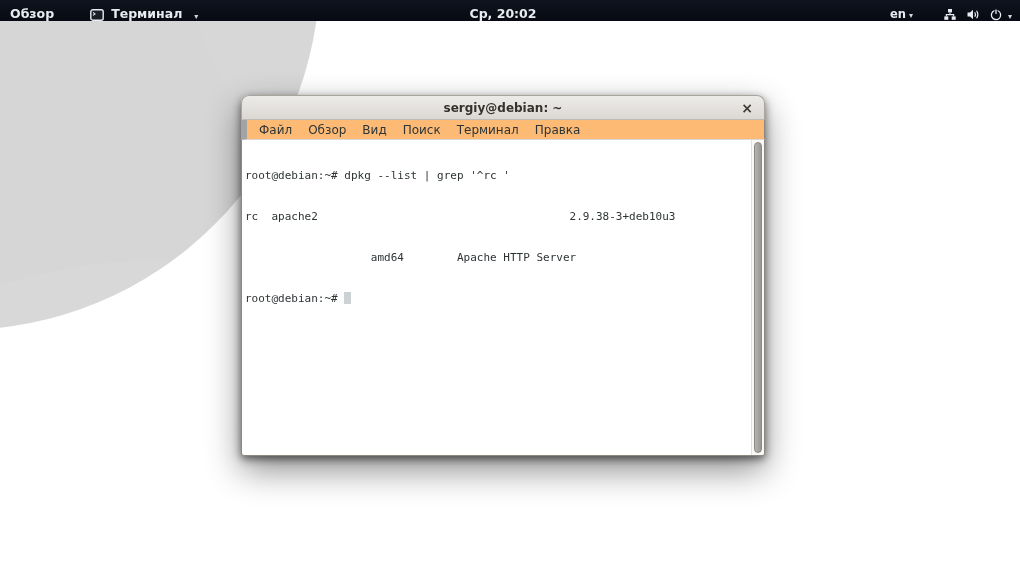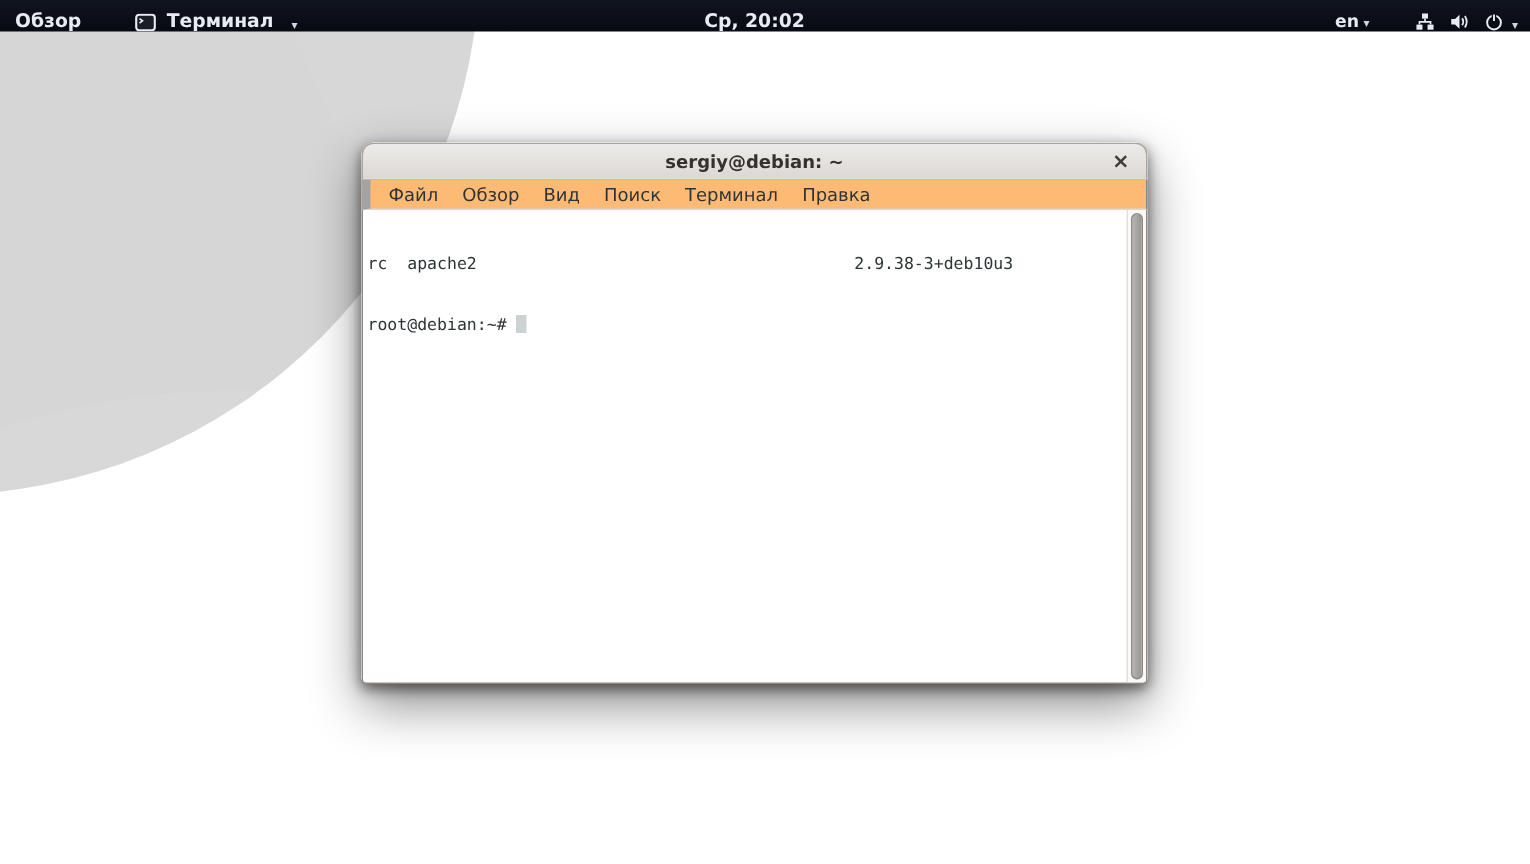--- a/index.html
+++ b/index.html
@@ -150,21 +150,23 @@
       <span class="menu-item">Файл</span>
       <span class="menu-item">Обзор</span>
       <span class="menu-item">Вид</span>
       <span class="menu-item">Поиск</span>
       <span class="menu-item">Терминал</span>
       <span class="menu-item">Правка</span>
     </div>
 
     <div class="terminal">
       <div class="term-text">
+        <div class="term-line">root@debian:~# dpkg --list | grep '^rc '</div>
         <div class="term-line">rc  apache2                                      2.9.38-3+deb10u3</div>
+        <div class="term-line">                   amd64        Apache HTTP Server</div>
         <div class="term-line"><span>root@debian:~# </span><span class="cursor"></span></div>
       </div>
       <div class="scrollbar">
         <div class="scroll-thumb"></div>
       </div>
     </div>
 
   </div>
 </div>
 

